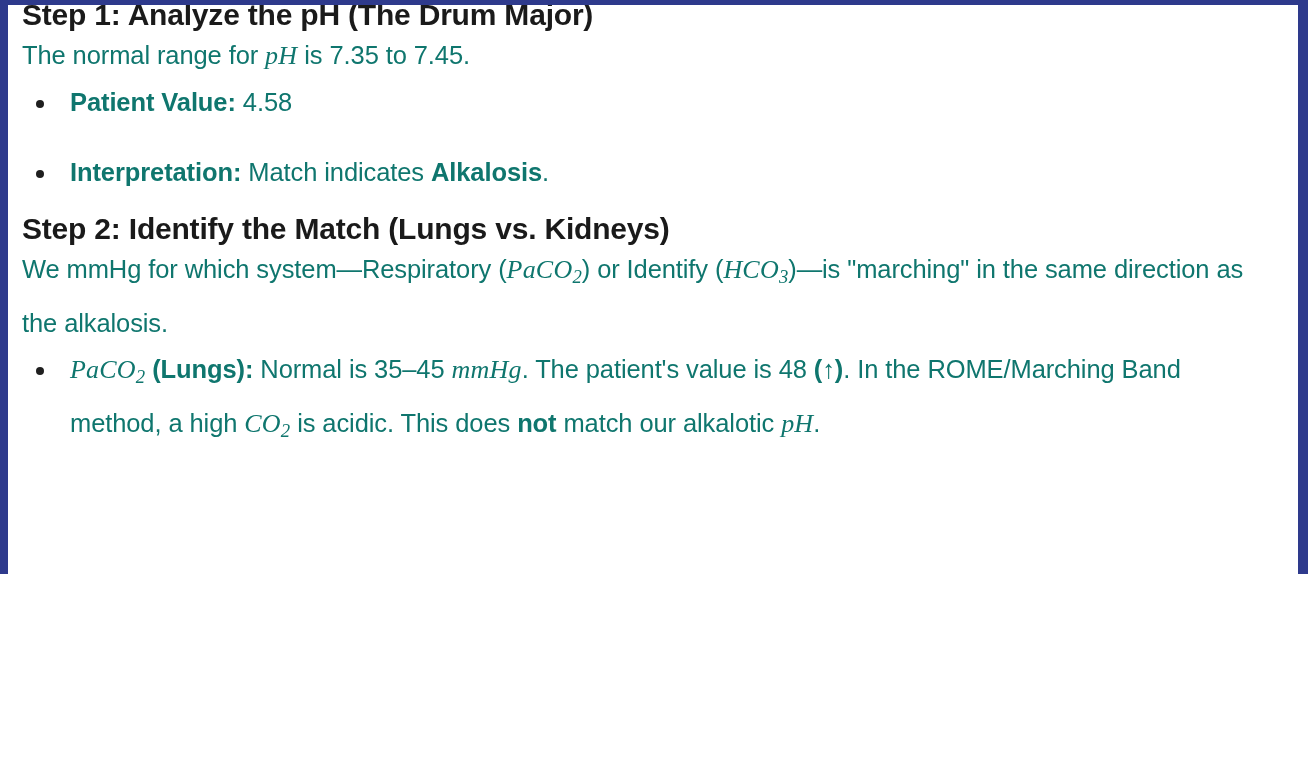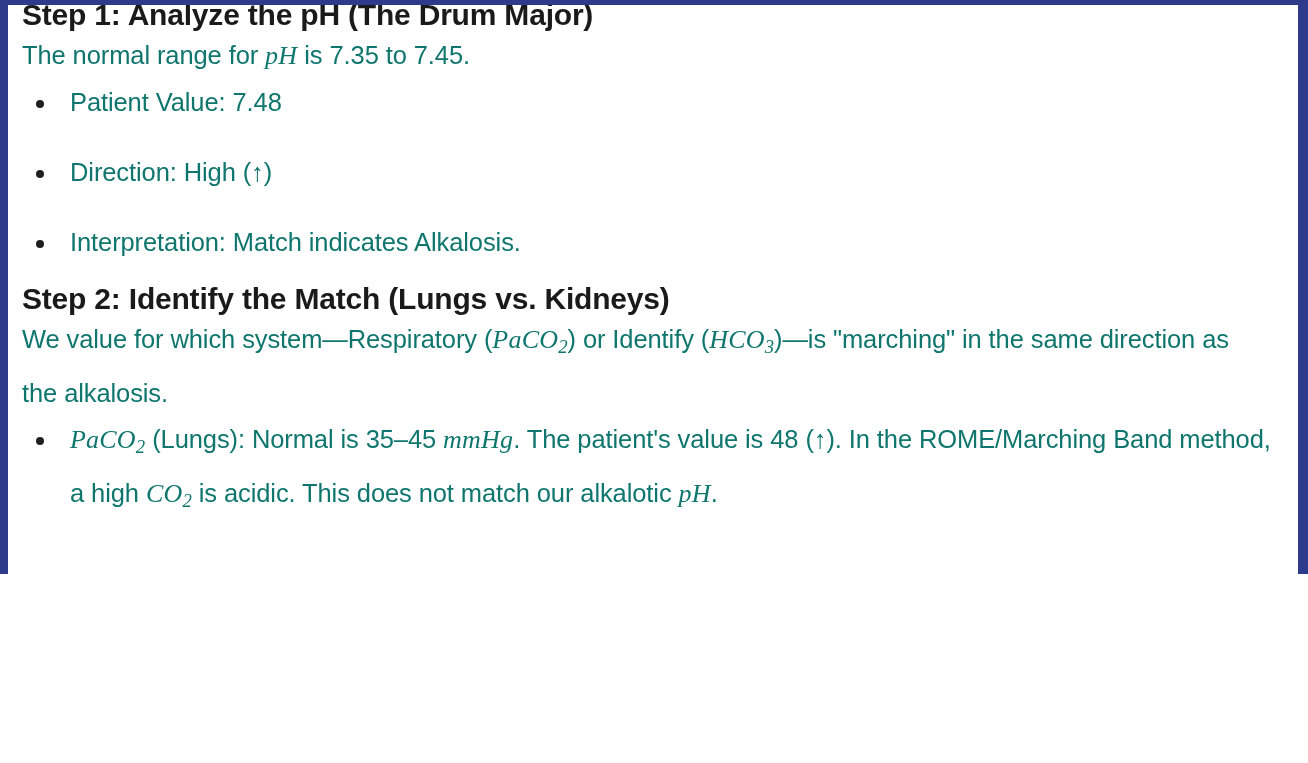--- a/index.html
+++ b/index.html
@@ -74,21 +74,21 @@
     content: "";
     position: absolute;
     left: 14px;
     top: 21px;
     width: 8px;
     height: 8px;
     border-radius: 50%;
     background: #1f1f1f;
   }
 
-  .b { font-weight: normal; }
+  .b { font-weight: bold; }
 
   
   .m {
     font-family: "Liberation Serif", "DejaVu Serif", serif;
     font-style: italic;
     font-size: 26px;
     letter-spacing: 0.2px;
   }
   .m sub {
     font-style: italic;
@@ -113,34 +113,31 @@
   <div id="content">
 
     <h2 class="step-heading" id="h-step1">Step 1: Analyze the pH (The Drum Major)</h2>
 
     <p class="body-text gap-s1-p">
       <span>The normal range for </span><span class="m">pH</span><span> is 7.35 to 7.45.</span>
     </p>
 
     <ul class="bullets list-1 gap-p-ul">
       <li>
-        <span class="b">Patient Value:</span><span> 7.48</span>
-      </li>
-      <li>
-        <span class="b">Direction:</span><span> High (↑)</span>
+        <span class="b">Patient Value:</span><span> 4.58</span>
       </li>
       <li>
         <span class="b">Interpretation:</span><span> Match indicates </span><span class="b">Alkalosis</span><span>.</span>
       </li>
     </ul>
 
     <h2 class="step-heading gap-sect" id="h-step2">Step 2: Identify the Match (Lungs vs. Kidneys)</h2>
 
     <p class="body-text gap-h-p">
-      <span>We value for which system—Respiratory (</span><span class="m"><span>PaCO</span><sub>2</sub></span><span>) or Identify (</span><span class="m"><span>HCO</span><sub>3</sub></span><span>)—is "marching" in the same direction as the alkalosis.</span>
+      <span>We mmHg for which system—Respiratory (</span><span class="m"><span>PaCO</span><sub>2</sub></span><span>) or Identify (</span><span class="m"><span>HCO</span><sub>3</sub></span><span>)—is "marching" in the same direction as the alkalosis.</span>
     </p>
 
     <ul class="bullets gap-p2-ul2">
       <li>
         <span class="m"><span>PaCO</span><sub>2</sub></span><span class="b"> (Lungs):</span><span> Normal is 35–45 </span><span class="m">mmHg</span><span>. The patient's value is 48 </span><span class="b">(↑)</span><span>. In the ROME/Marching Band method, a high </span><span class="m"><span>CO</span><sub>2</sub></span><span> is acidic. This does </span><span class="b">not</span><span> match our alkalotic </span><span class="m">pH</span><span>.</span>
       </li>
     </ul>
 
   </div>
 </div>

